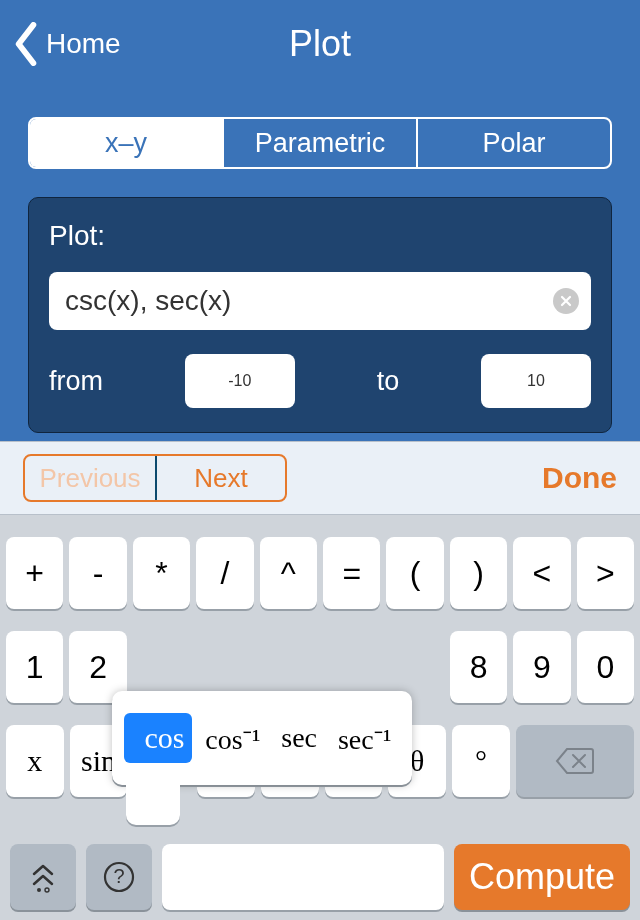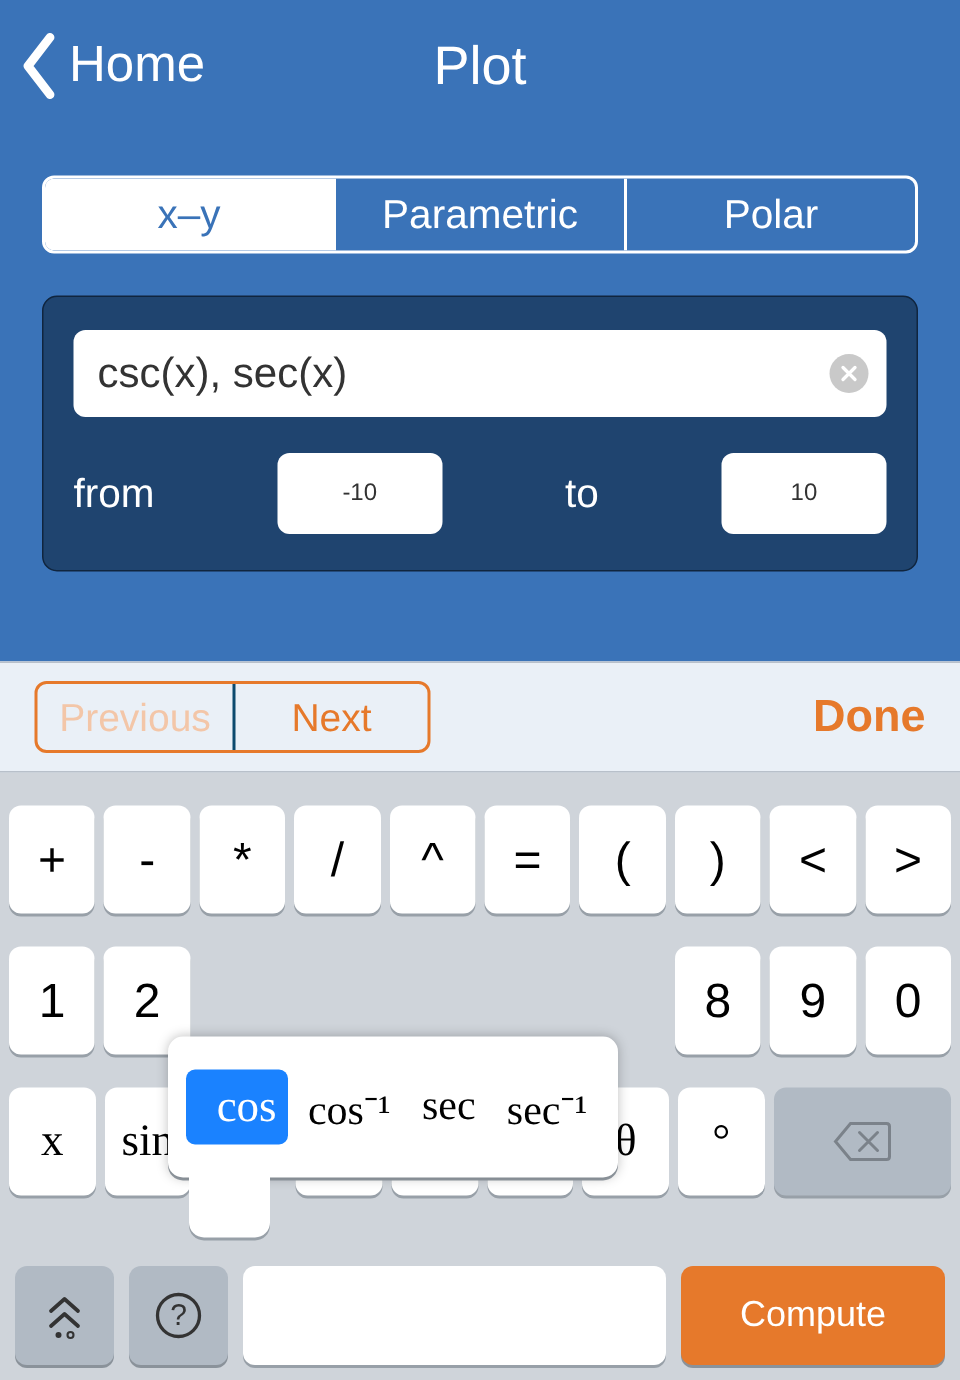--- a/index.html
+++ b/index.html
@@ -1,21 +1,21 @@
 <!DOCTYPE html>
 <html><head>
 <meta charset="utf-8">
 <style>
   * { box-sizing: border-box; margin: 0; padding: 0; font-family: -apple-system, "Helvetica Neue", Arial, sans-serif; }
   html, body { width: 640px; height: 920px; overflow: hidden; }
   body { background: #3a73b8; }
 
   
   .nav { height: 87px; display: flex; align-items: center; padding: 0 12px; color: #fff; position: relative; }
-  .back { display: flex; align-items: center; gap: 6px; font-size: 34px; font-weight: 400; }
+  .back { display: flex; align-items: center; gap: 6px; font-size: 28px; font-weight: 400; }
   .back svg { width: 28px; height: 44px; }
   .title { position:absolute; left:0; right:0; text-align:center; font-size: 36px; font-weight: 500; pointer-events:none; }
 
   
   .segwrap { padding: 0 28px; margin-top: 30px; }
   .seg { display: flex; border: 2px solid #fff; border-radius: 8px; overflow: hidden; height: 52px; }
   .seg div { flex: 1; display:flex; align-items:center; justify-content:center; font-size: 27px; color:#fff; border-left:2px solid #fff; }
   .seg div:first-child { border-left:none; }
   .seg .sel { background:#fff; color:#3a73b8; }
 
@@ -49,21 +49,21 @@
   
   .popup { position:absolute; left:112px; top:176px; width:300px; height:94px; background:#fff; border-radius:10px; box-shadow:0 0 8px rgba(0,0,0,.25), 0 2px 0 #98a0a8; display:flex; align-items:center; justify-content:space-around; padding:0 10px; }
   .popup::after{ content:""; position:absolute; bottom:-40px; left:14px; width:54px; height:50px; background:#fff; border-bottom-left-radius:10px; border-bottom-right-radius:10px; box-shadow:0 2px 0 #98a0a8; }
   .popup .opt { font-family: Georgia,'Times New Roman',serif; font-size:28px; padding:8px 8px; border-radius:6px; white-space:nowrap; }
   .popup .opt.sel { background:#1a82ff; color:#fff; font-size:30px;padding-left:20px; }
 
   
   .bottom { position:absolute; left:0; right:0; bottom:0; height:86px; background:#cfd4da; display:flex; align-items:center; padding:0 10px; gap:10px; }
   .bkey { width:66px; height:66px; background:#b1bac4; border-radius:8px; box-shadow:0 2px 0 #8a929a; display:flex; align-items:center; justify-content:center; }
   .space { flex:1; height:66px; background:#fff; border-radius:8px; box-shadow:0 2px 0 #98a0a8; }
-  .compute { width:176px; height:66px; background:#e6792b; color:#fff; border-radius:8px; box-shadow:0 2px 0 #8a929a; display:flex; align-items:center; justify-content:center; font-size:24px; }
+  .compute { width:176px; height:66px; background:#e6792b; color:#fff; border-radius:8px; box-shadow:0 2px 0 #8a929a; display:flex; align-items:center; justify-content:center; font-size:36px; }
 </style>
 </head>
 <body>
 
 <div class="nav">
   <div class="back">
     <svg viewBox="0 0 18 30">
         <polyline points="14,2 4,15 14,28" fill="none" stroke="#fff" stroke-width="4" stroke-linecap="round" stroke-linejoin="round"></polyline>
       </svg>
     <span>Home</span>
@@ -73,20 +73,21 @@
 
 <div class="segwrap">
   <div class="seg">
     <div class="sel">x–y</div>
     <div>Parametric</div>
     <div>Polar</div>
   </div>
 </div>
 
 <div class="card">
+  <div class="card-label">Plot:</div>
   <div class="expr">
     <input type="text" value="csc(x), sec(x)" style="">
     <div class="clear">
       <svg width="12" height="12" viewBox="0 0 12 12">
           <path d="M2 2 L10 10 M10 2 L2 10" stroke="#fff" stroke-width="2.2" stroke-linecap="round"></path>
         </svg>
     </div>
   </div>
   <div class="range">
     <span>from</span>

